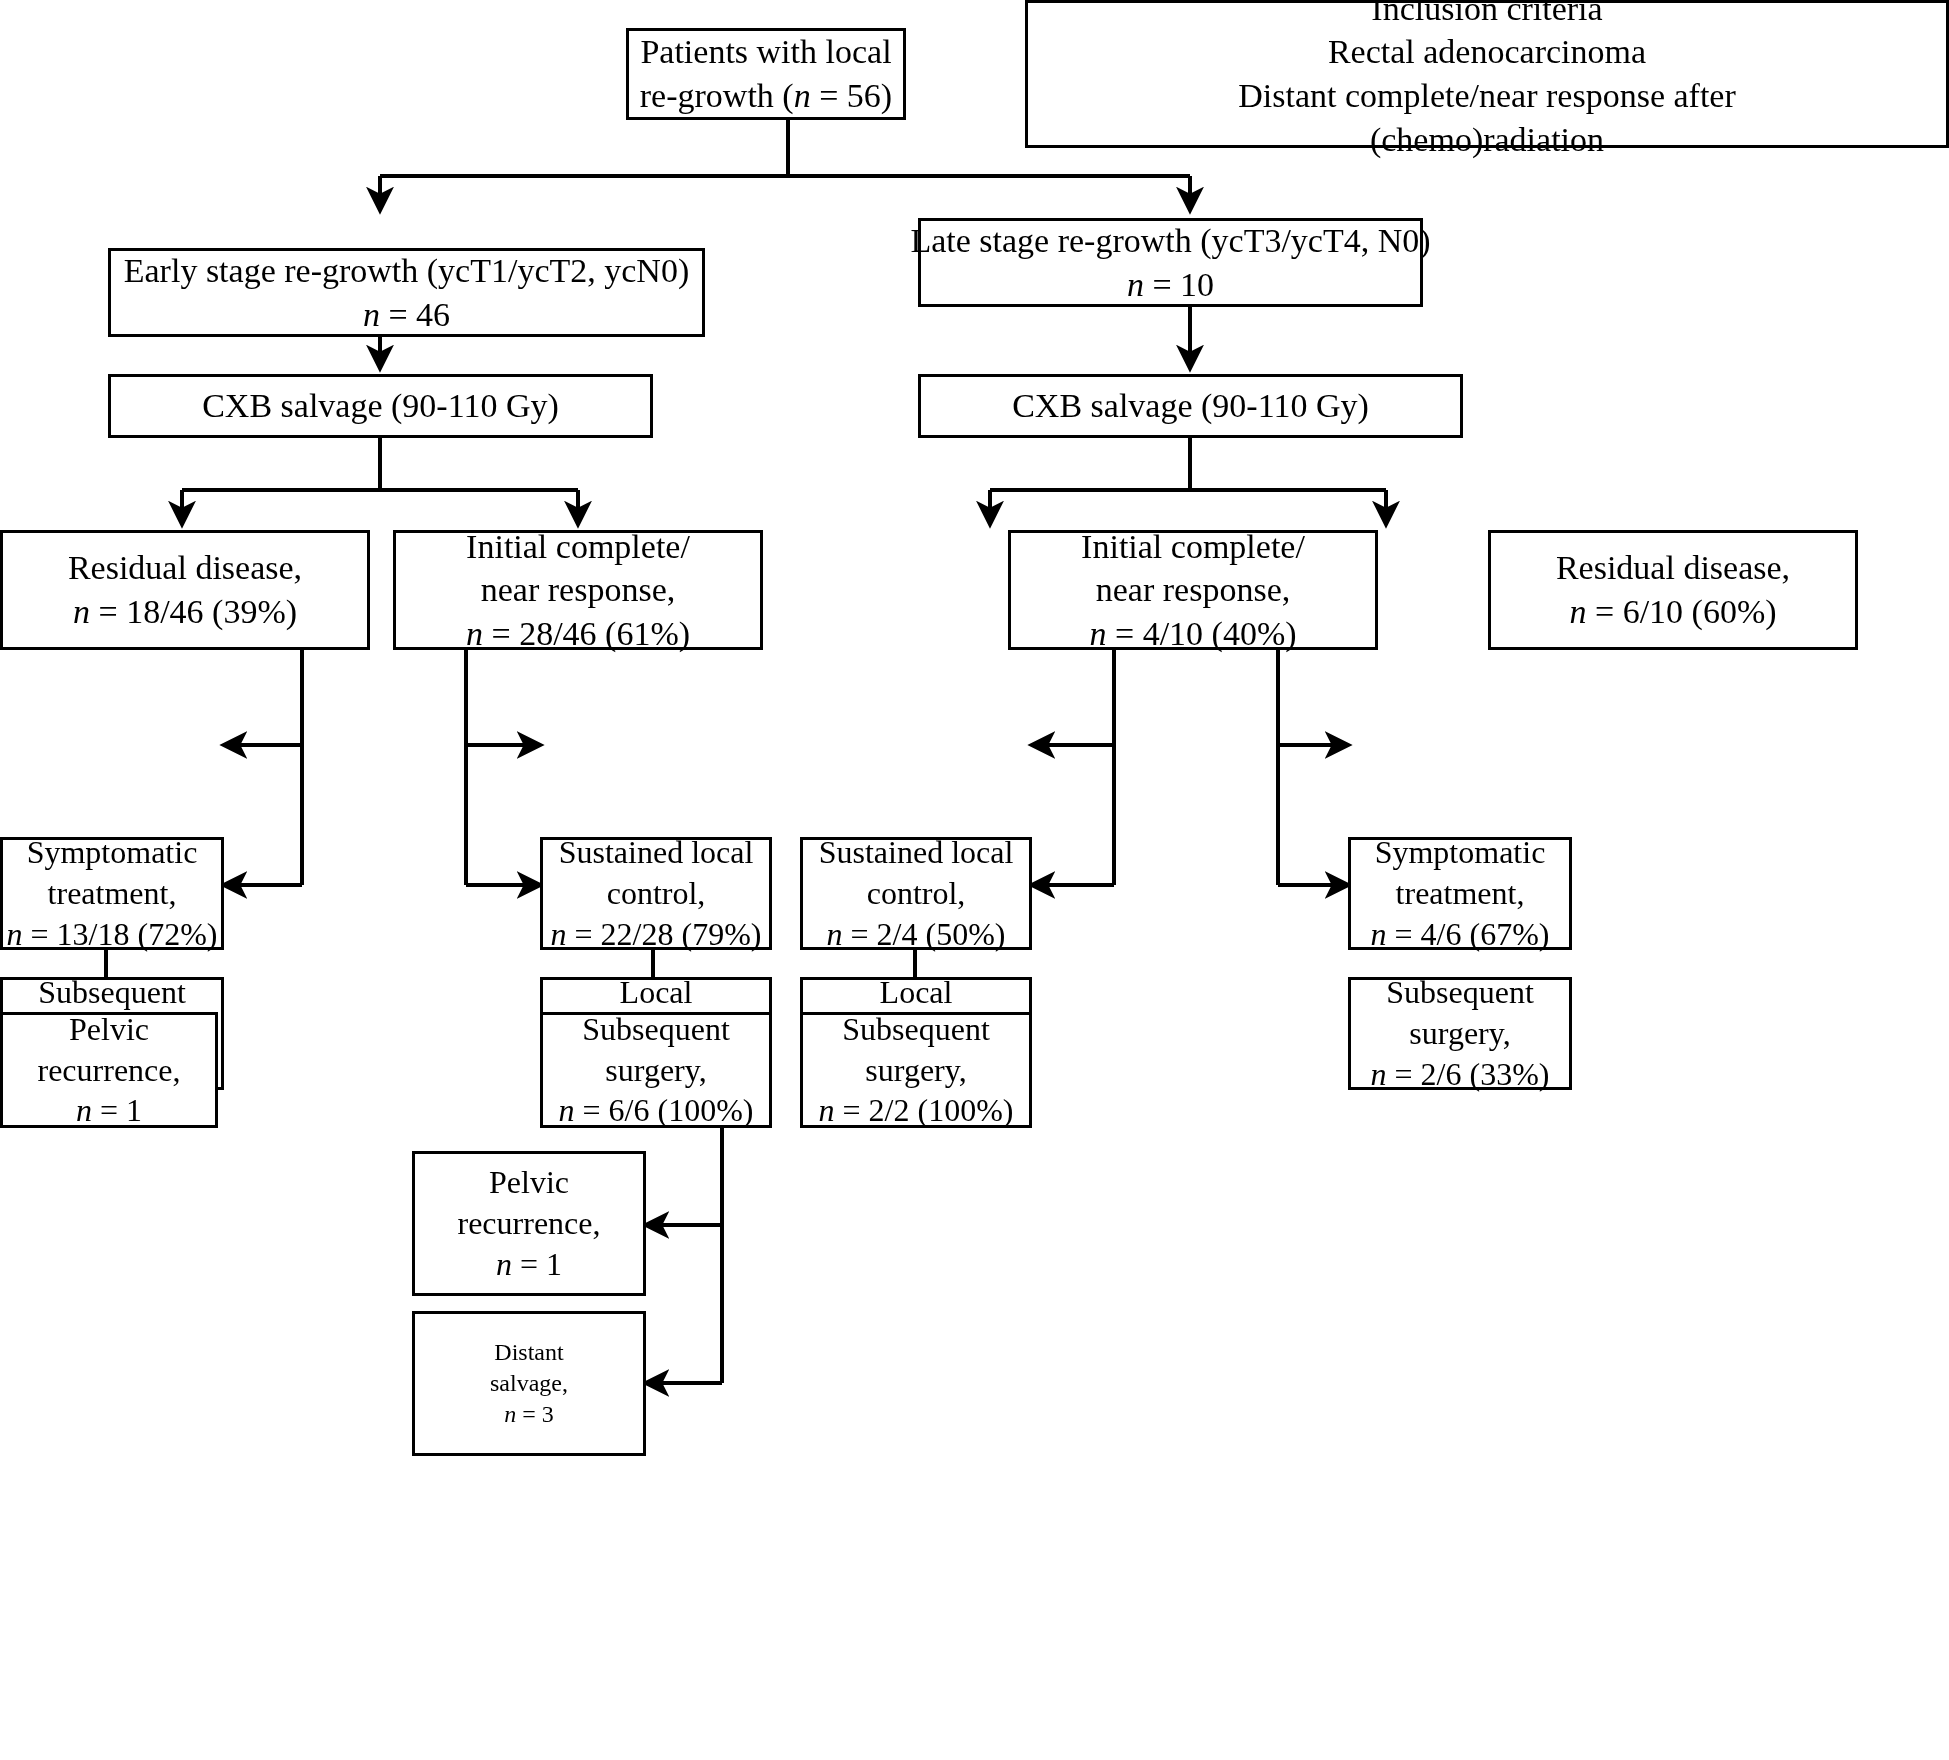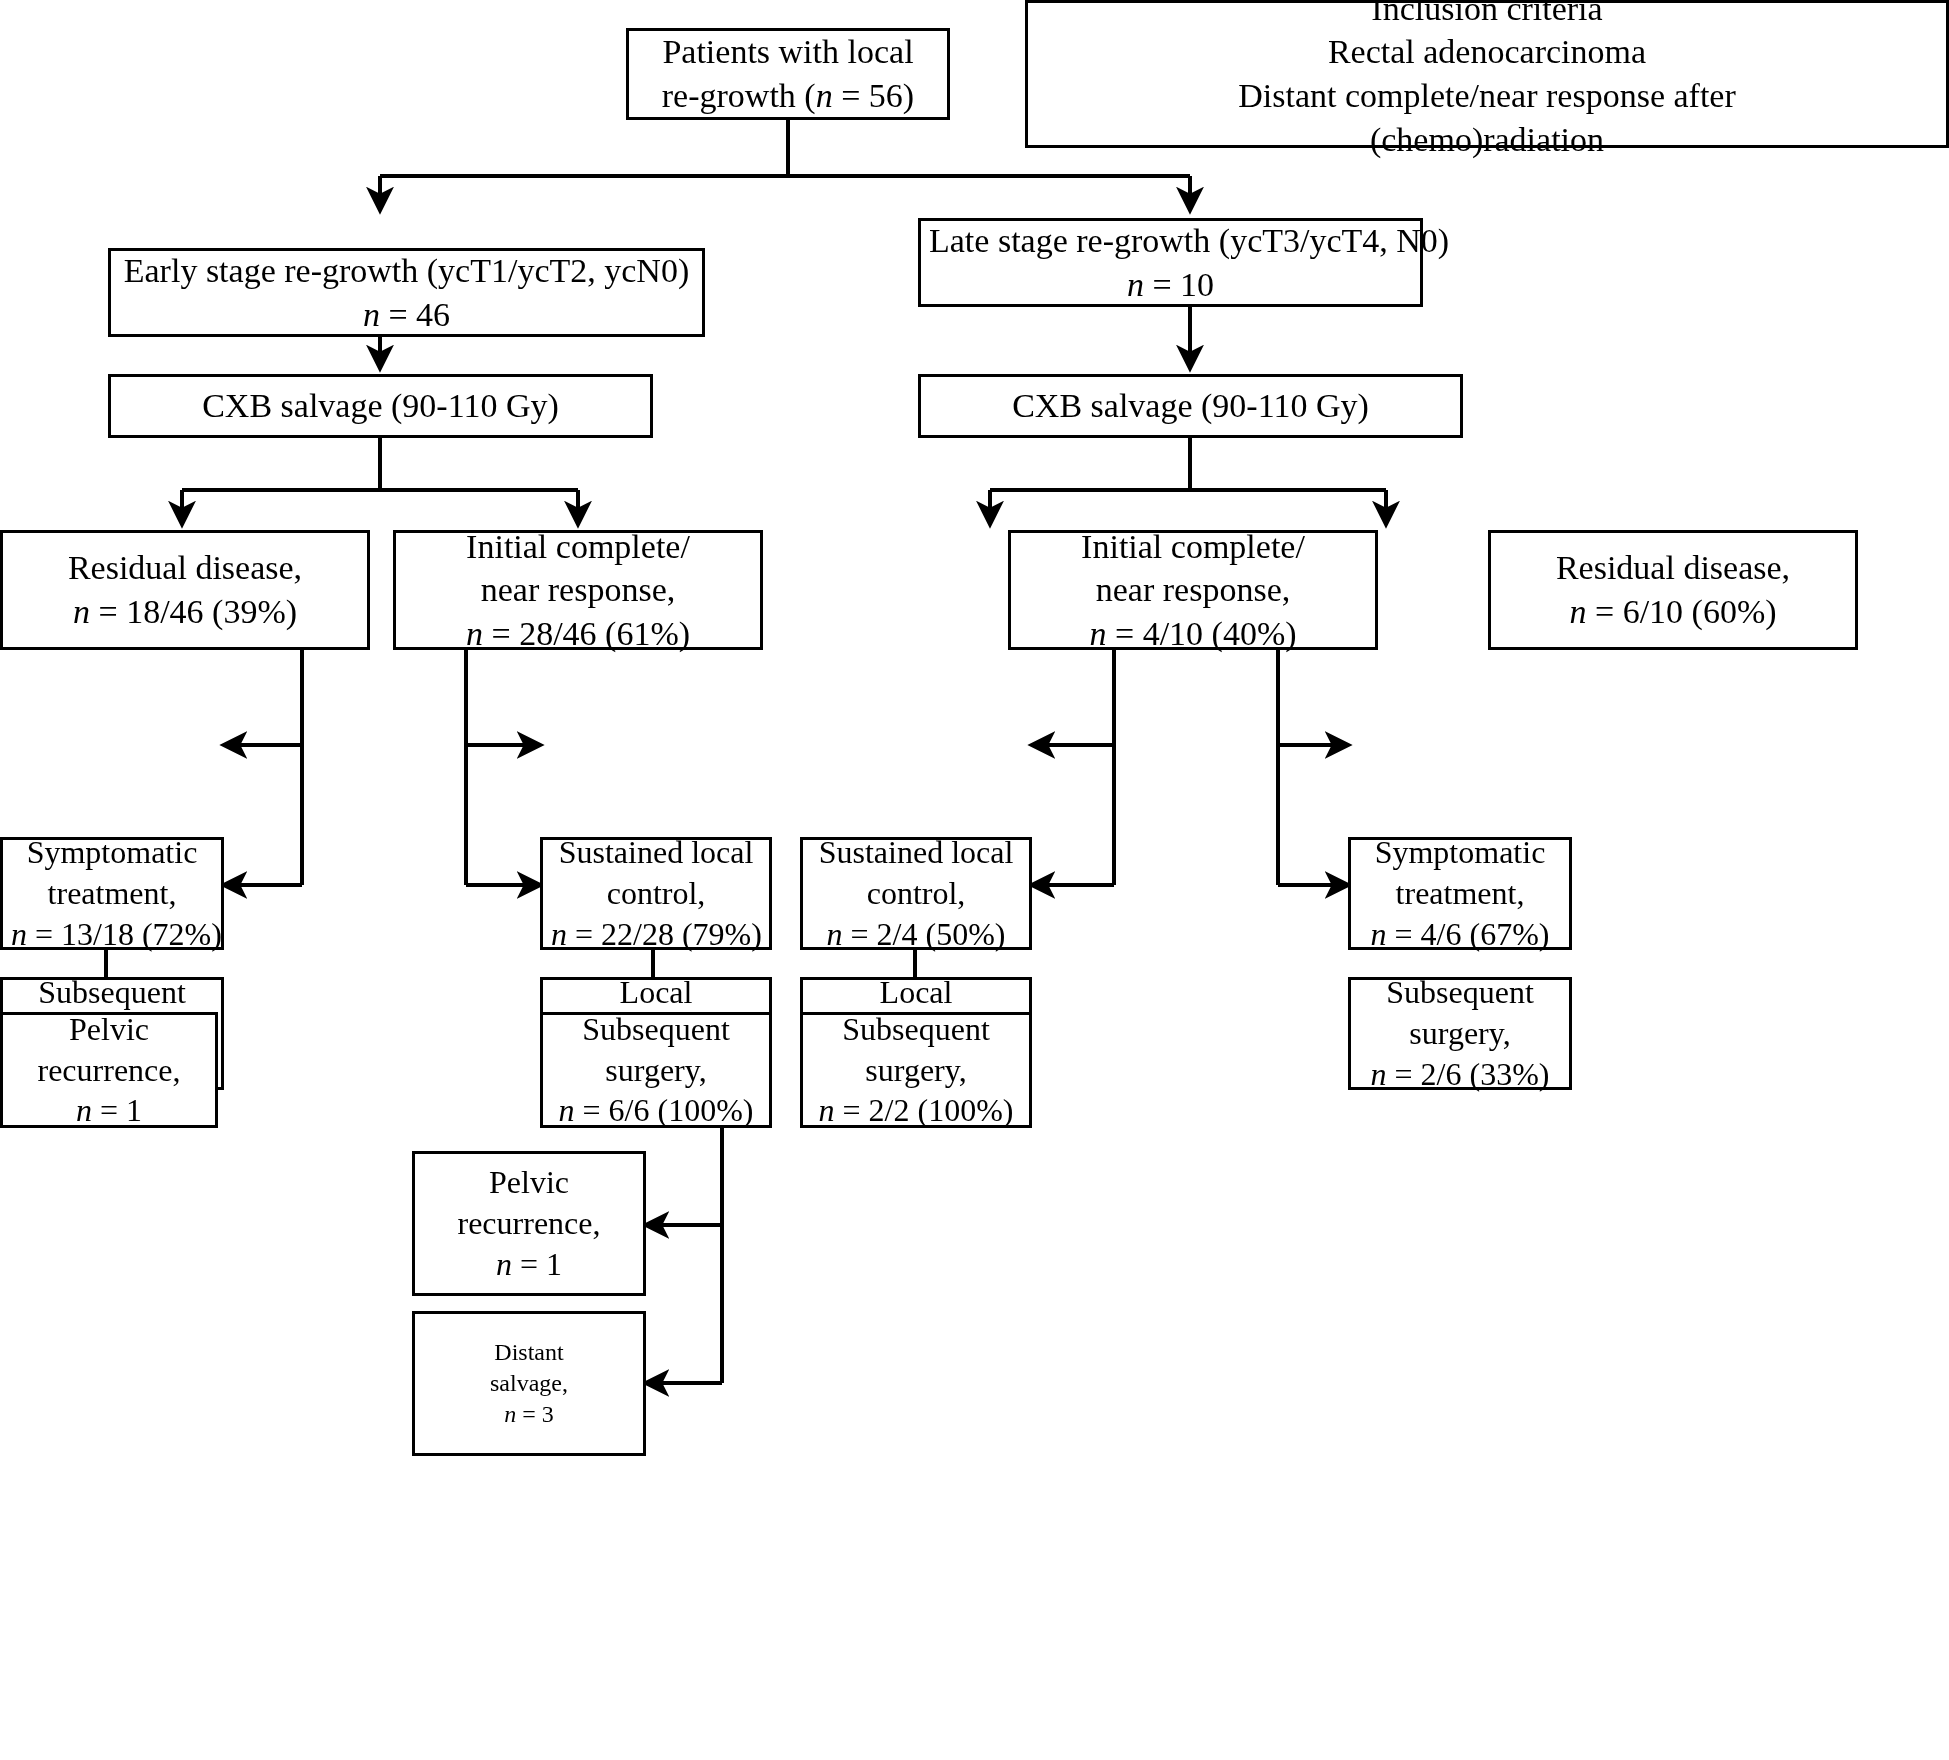--- a/index.html
+++ b/index.html
@@ -24,20 +24,21 @@
     height: 1760px;
     pointer-events: none;
   }
   .node {
     position: absolute;
     box-sizing: border-box;
     border: 3px solid #000000;
     background: #ffffff;
     display: flex;
     flex-direction: column;
+    align-items: center;
     justify-content: center;
     text-align: center;
     line-height: 1.28;
     font-size: 34px;
     padding: 4px 8px;
     z-index: 2;
   }
   .node .ln {
     display: block;
     white-space: nowrap;
@@ -102,21 +103,21 @@
 
       <path d="M 915 940 L 915 1006" marker-end="url(#ah)"></path>
 
       <path d="M 722 1128 L 722 1225"></path>
       <path d="M 722 1225 L 646 1225" marker-end="url(#ah)"></path>
       <path d="M 722 1225 L 722 1383"></path>
       <path d="M 722 1383 L 646 1383" marker-end="url(#ah)"></path>
     </g>
   </svg>
 
-  <div class="node" style="left:626px; top:28px; width:324px; height:92px;">
+  <div class="node" style="left:626px; top:28px; width:280px; height:92px;">
     <span class="ln">Patients with local</span>
     <span class="ln">re-growth (<i class="it">n</i> = 56)</span>
   </div>
 
   <div class="node" style="left:1025px; top:0px; width:924px; height:148px;">
     <span class="ln">Inclusion criteria</span>
     <span class="ln">Rectal adenocarcinoma</span>
     <span class="ln">Distant complete/near response after</span>
     <span class="ln">(chemo)radiation</span>
   </div>

